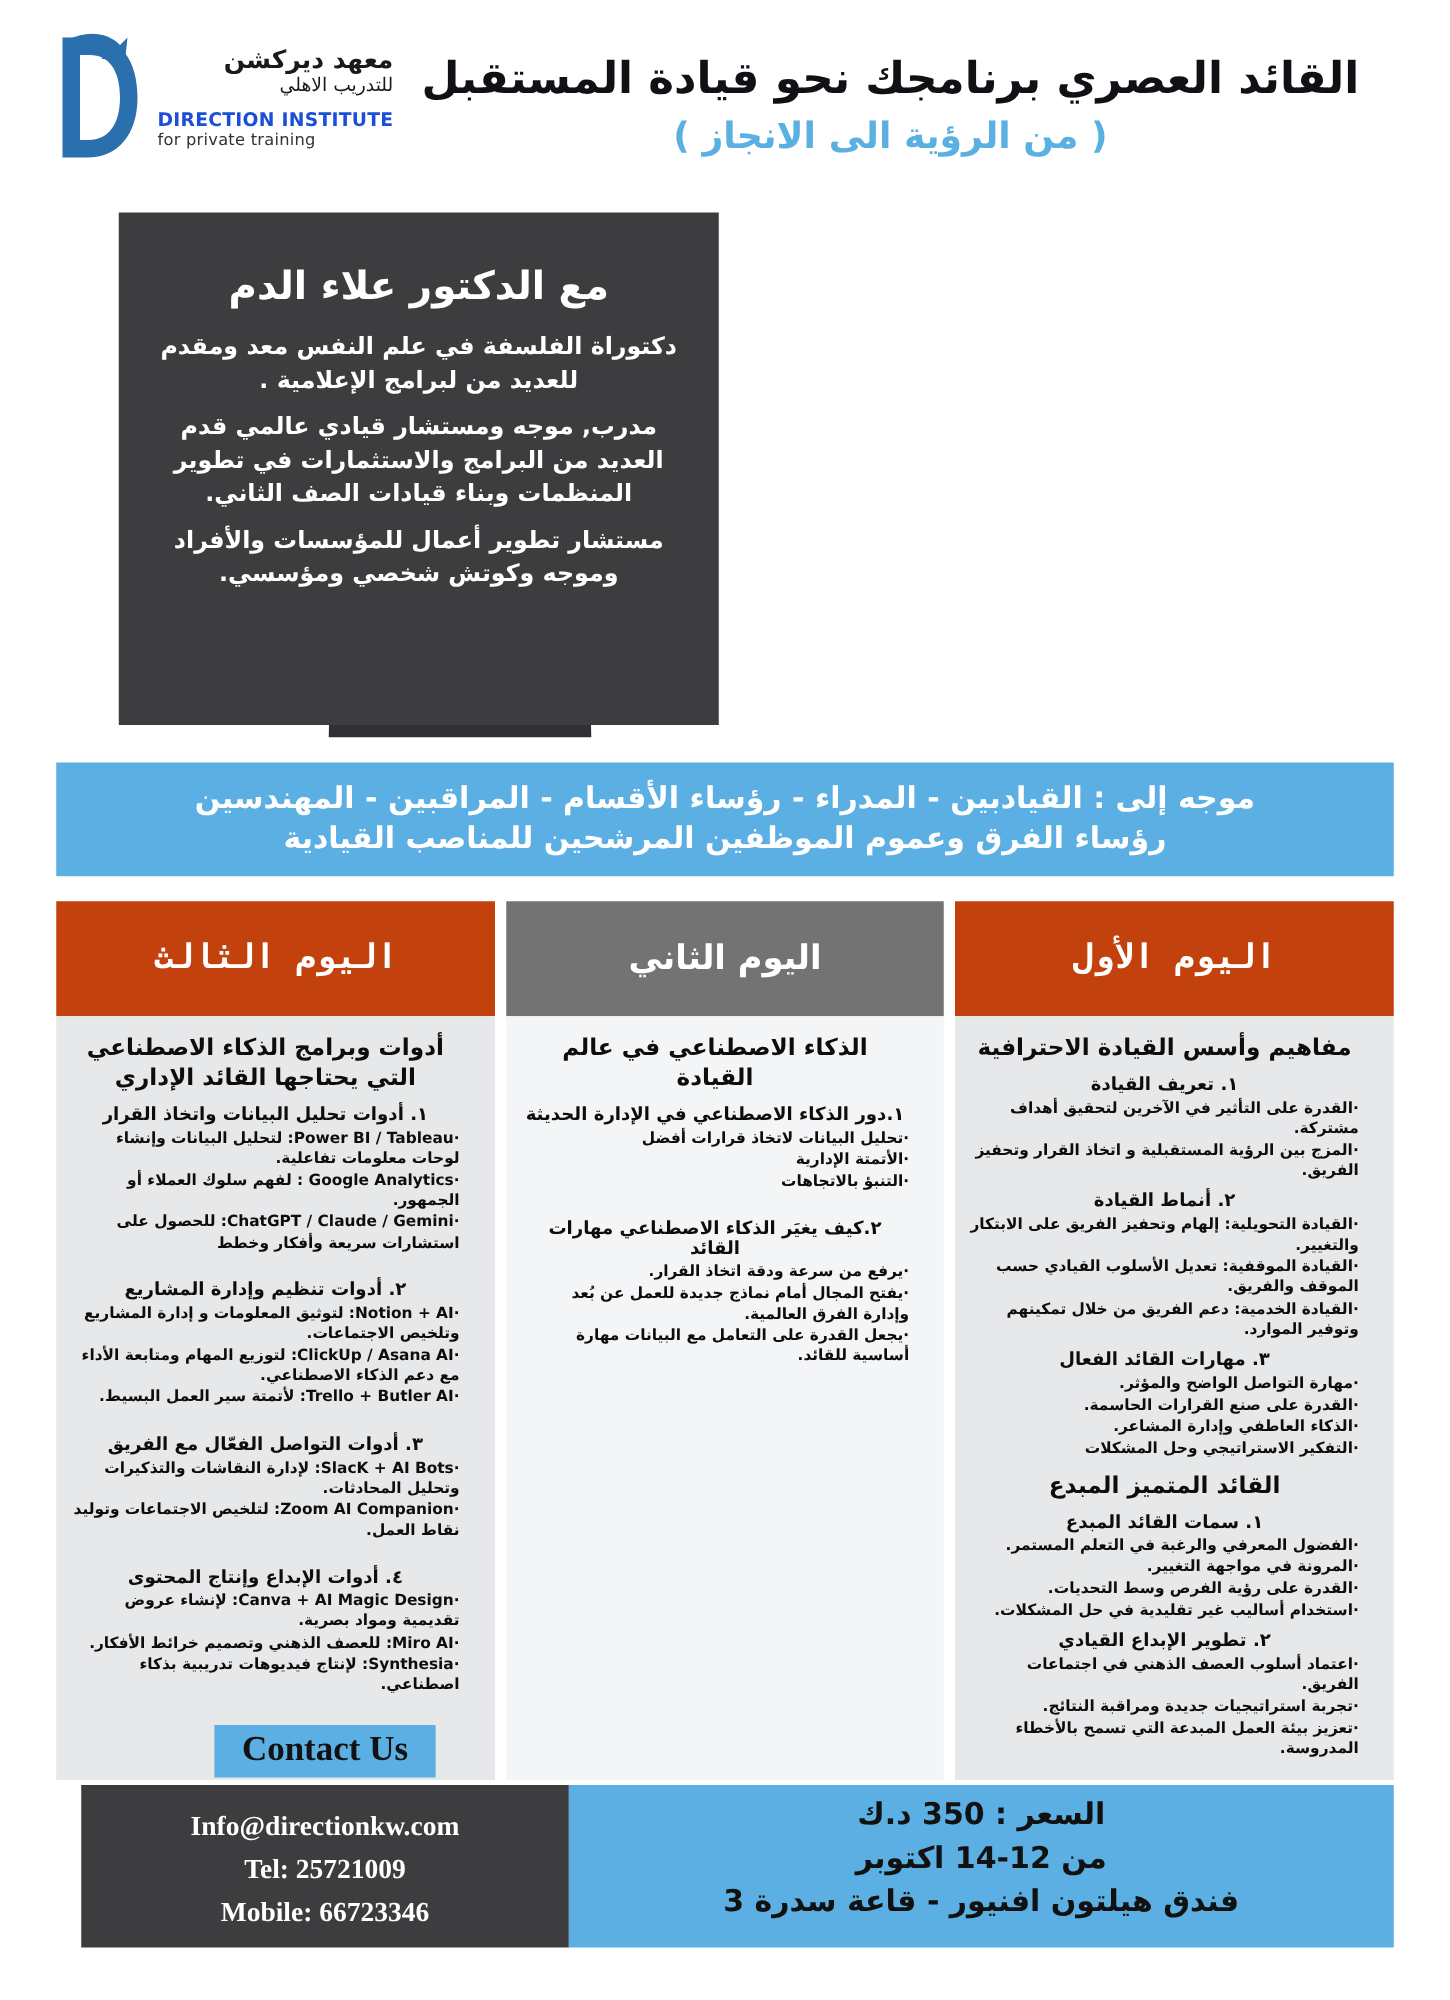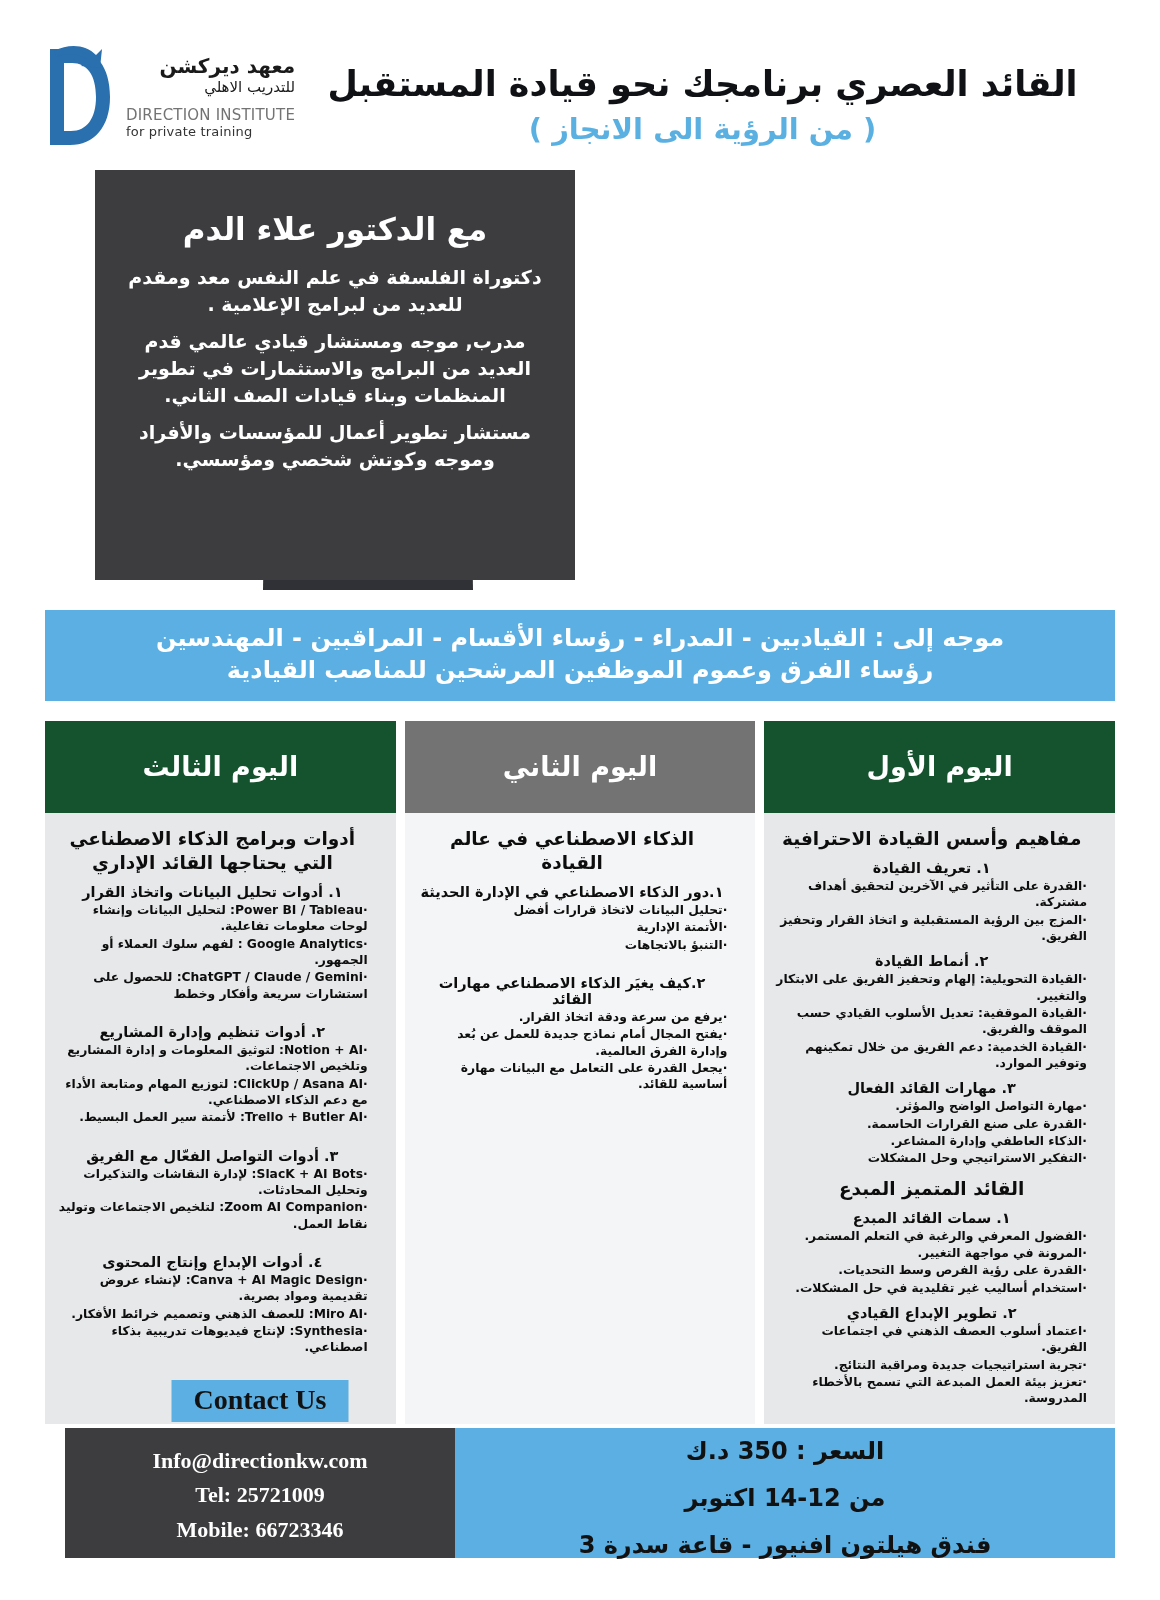--- a/index.html
+++ b/index.html
@@ -6,27 +6,27 @@
   body{
     width:1160px;height:1600px;
     background:#ffffff;
     font-family:"DejaVu Sans","Liberation Sans",sans-serif;
     overflow:hidden;
     position:relative;
   }
   .page{position:relative;width:1160px;height:1600px;}
 
   
-  .header{display:flex;align-items:center;padding:22px 40px 0 40px;box-sizing:border-box;height:170px;direction:ltr;}
+  .header{display:flex;align-items:flex-start;padding:22px 40px 0 40px;box-sizing:border-box;height:170px;direction:ltr;}
   .logo-block{display:flex;align-items:flex-start;gap:14px;flex:0 0 auto;}
   .logo-mark{width:72px;height:110px;position:relative;flex:0 0 auto;}
   .logo-text{padding-top:14px;direction:rtl;text-align:right;}
   .logo-ar1{font-size:20px;font-weight:700;color:#1a1a1a;letter-spacing:1px;line-height:1.15;}
   .logo-ar2{font-size:15px;color:#1a1a1a;letter-spacing:1px;line-height:1.3;}
-  .logo-en1{font-size:15px;font-weight:400;color:#737373;letter-spacing:.2px;margin-top:8px;direction:ltr;text-align:left;}
+  .logo-en1{font-size:15px;font-weight:700;color:#1d4ed8;letter-spacing:.2px;margin-top:8px;direction:ltr;text-align:left;}
   .logo-en2{font-size:13px;color:#333;direction:ltr;text-align:left;letter-spacing:.2px;}
 
   .title-block{flex:1 1 auto;direction:rtl;text-align:center;padding-top:20px;padding-right:10px;}
   .title-main{font-size:35px;font-weight:800;color:#0f1115;line-height:1.25;white-space:nowrap;}
   .title-sub{font-size:29px;font-weight:700;color:#5bb0e2;line-height:1.3;margin-top:4px;}
 
   
   .hero{position:relative;height:420px;}
   .speaker{
     position:absolute;right:585px;top:0;width:420px;height:420px;
@@ -44,36 +44,36 @@
     margin:20px 45px 0 45px;background:#5bafe2;color:#fff;
     padding:12px 18px 14px 18px;direction:rtl;text-align:center;box-sizing:border-box;
   }
   .aud-l1{font-size:24px;font-weight:800;line-height:1.35;white-space:nowrap;}
   .aud-l2{font-size:24px;font-weight:800;line-height:1.35;}
 
   
   .days{margin:20px 45px 0 45px;display:flex;gap:9px;direction:rtl;}
   .day-col{flex:1 1 0;display:flex;flex-direction:column;min-width:0;}
   .day-head{height:92px;display:flex;align-items:center;justify-content:center;}
-  .day-head.dark{background:#14532d;}
+  .day-head.dark{background:#c2410c;font-family:Liberation Mono, monospace;}
   .day-head.blue{background:#737373;}
   .day-head-txt{color:#fff;font-size:27px;font-weight:800;}
   .day-body{background:#e7e8ea;flex:1 1 auto;padding:14px 28px 16px 12px;box-sizing:border-box;
             direction:rtl;text-align:right;color:#0d0d0d;min-height:520px;}
   .day-body.white{background:#f4f5f6;}
   .sec-title{font-size:17.5px;font-weight:800;text-align:center;line-height:1.3;margin:0 0 8px 0;}
   .sec-title.big{font-size:18.5px;}
   .grp-title{font-size:14.5px;font-weight:800;margin:9px 0 2px 0;text-align:center;}
   .bullet{font-size:12.3px;font-weight:600;line-height:1.33;margin:0 0 1px 0;text-align:right;}
   .spacer{height:12px;}
 
   
   .footer{position:absolute;left:45px;right:45px;bottom:42px;height:130px;display:flex;direction:rtl;}
   .price-box{flex:1 1 auto;background:#5bafe2;color:#111;display:flex;flex-direction:column;
-             align-items:center;justify-content:flex-start;gap:16px;padding:8px 10px;box-sizing:border-box;}
+             align-items:center;justify-content:flex-start;gap:4px;padding:8px 10px;box-sizing:border-box;}
   .price-line{font-size:24px;font-weight:800;line-height:1.3;}
   .contact-box{flex:0 0 390px;background:#3d3d40;color:#fff;position:relative;
                display:flex;flex-direction:column;align-items:center;justify-content:center;
                gap:7px;padding:14px 10px 10px 10px;box-sizing:border-box;direction:ltr;margin-left:20px;}
   .contact-badge{position:absolute;top:-48px;left:50%;transform:translateX(-50%);
                  background:#5bafe2;color:#121212;font-family:"Liberation Serif","DejaVu Serif",serif;
                  font-size:28px;font-weight:700;padding:4px 22px 6px 22px;white-space:nowrap;}
   .contact-line{font-family:"Liberation Serif","DejaVu Serif",serif;font-size:22px;font-weight:700;line-height:1.25;}
 </style>
 </head>

